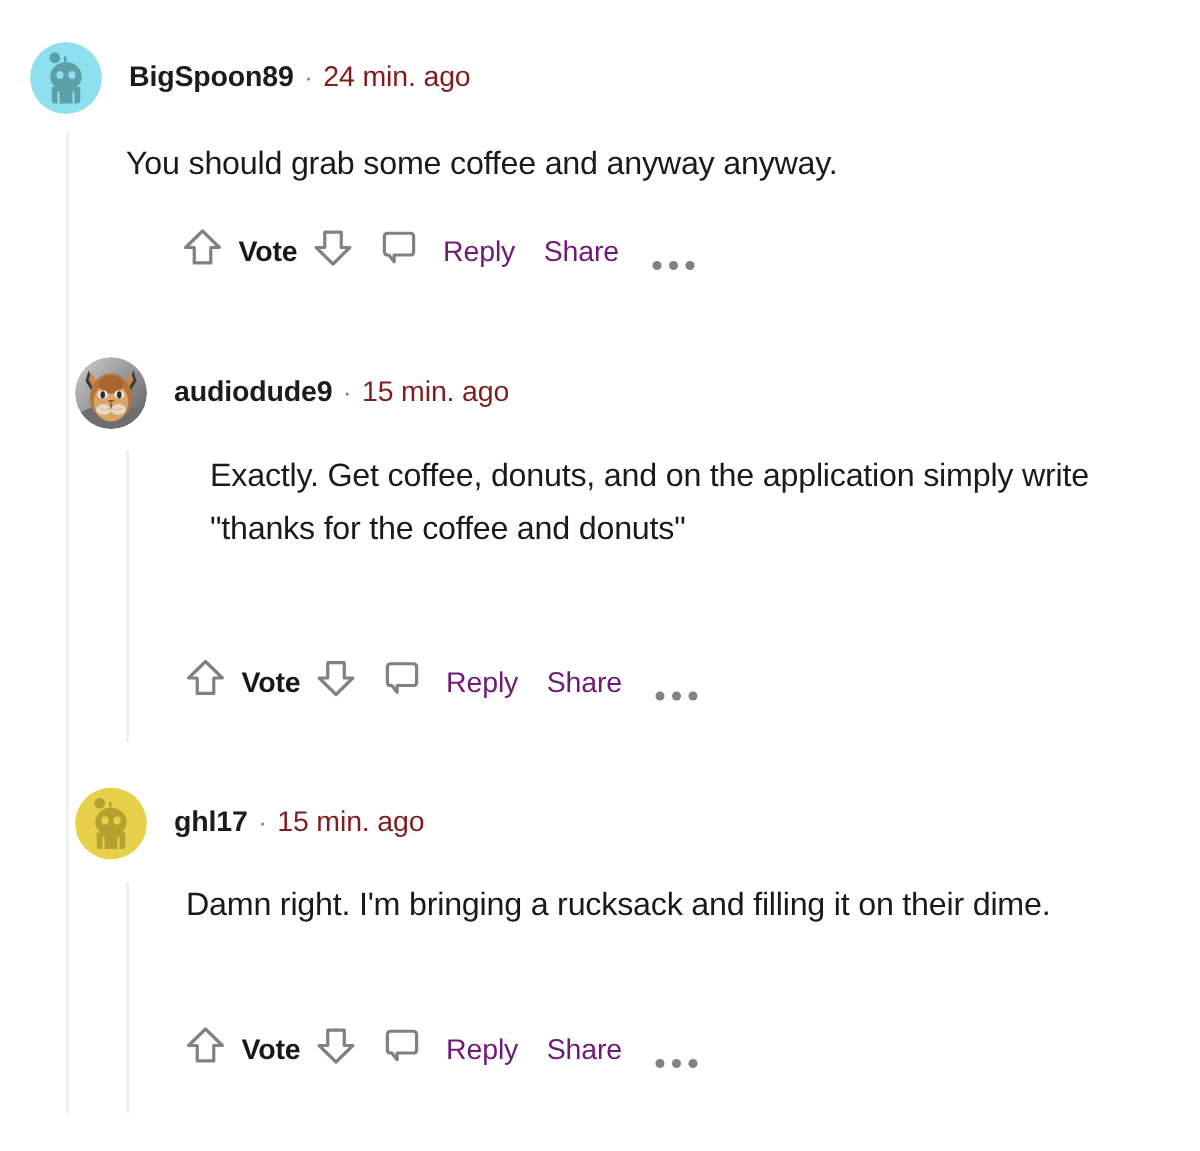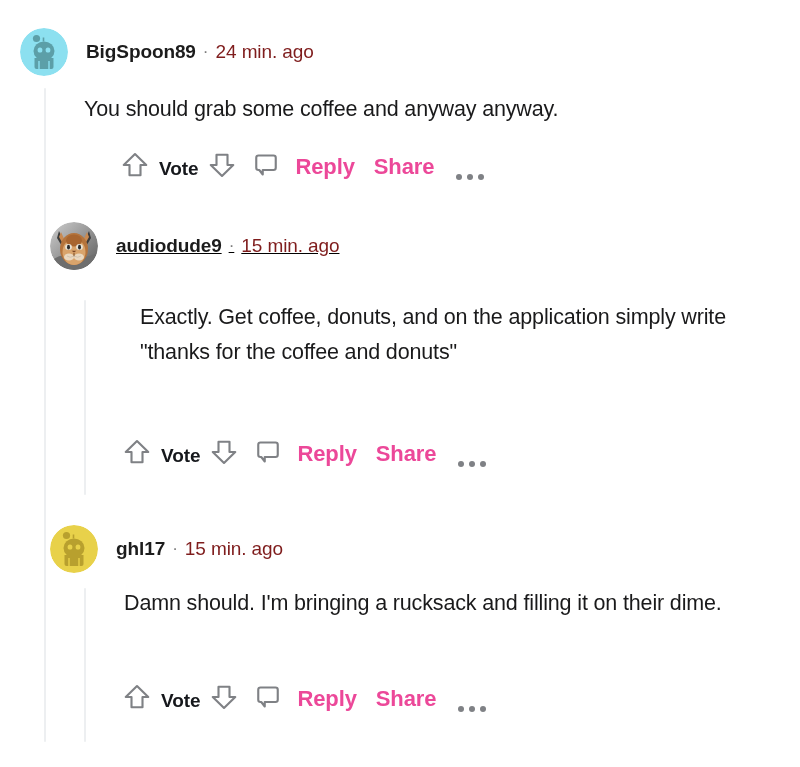--- a/index.html
+++ b/index.html
@@ -75,23 +75,23 @@
   .act-icon svg { display: block; }
 
   .vote-label {
     font-size: 19px;
     font-weight: 700;
     color: #16181c;
     letter-spacing: -0.1px;
     margin: 0 9px 0 9px;
   }
   .act-text {
-    font-size: 22px;
-    font-weight: 700;
-    color: #ec4899;
+    font-size: 19px;
+    font-weight: 400;
+    color: #701a75;
     letter-spacing: -0.1px;
   }
   .gap-md { width: 14px; }
   .gap-lg { width: 19px; }
   .gap-xl { width: 22px; }
 
   .dots {
     display: flex;
     align-items: center;
     gap: 5px;
@@ -166,21 +166,21 @@
       <span class="dots">
         <i></i>
           <i></i>
           <i></i>
       </span>
     </div>
   </div>
 
   <div class="comment">
 
-    <div class="c-head" style="left:50px; top:222px;text-decoration:underline;">
+    <div class="c-head" style="left:50px; top:238px;">
       <div class="avatar">
         <svg viewBox="0 0 48 48" xmlns="http://www.w3.org/2000/svg">
           <defs>
             <clipPath id="cc2">
                 <circle cx="24" cy="24" r="24"></circle>
               </clipPath>
             <linearGradient id="bg2" x1="0" y1="0" x2="1" y2="1">
               <stop offset="0%" stop-color="#cfcfcf"></stop>
               <stop offset="55%" stop-color="#8f8f8f"></stop>
               <stop offset="100%" stop-color="#5a5a5a"></stop>
@@ -265,21 +265,21 @@
           <path d="M13.5 26.5 Q11 24 12.5 20.5" stroke="#e8d14a" stroke-width="1.6" fill="none"></path>
           <path d="M19 33 L19 41 M29 33 L29 41" stroke="#e8d14a" stroke-width="1.4"></path>
         </svg>
       </div>
       <div style="width:18px;"></div>
       <span class="username">ghl17</span>
       <span class="dot">·</span>
       <span class="timestamp">15 min. ago</span>
     </div>
 
-    <div class="c-body" style="left:124px; top:586px; width:630px;">Damn should. I'm bringing a rucksack and filling it on their dime.</div>
+    <div class="c-body" style="left:124px; top:586px; width:630px;">Damn right. I'm bringing a rucksack and filling it on their dime.</div>
 
     <div class="actions" style="left:122px; top:682px;">
       <span class="act-icon">
         <svg width="30" height="30" viewBox="0 0 24 24">
           <path d="M12 3.2 L21 12 L16.4 12 L16.4 20.2 L7.6 20.2 L7.6 12 L3 12 Z" fill="none" stroke="#7f8185" stroke-width="1.7" stroke-linejoin="round"></path>
         </svg>
       </span>
       <span class="vote-label">Vote</span>
       <span class="act-icon">
         <svg width="30" height="30" viewBox="0 0 24 24">

